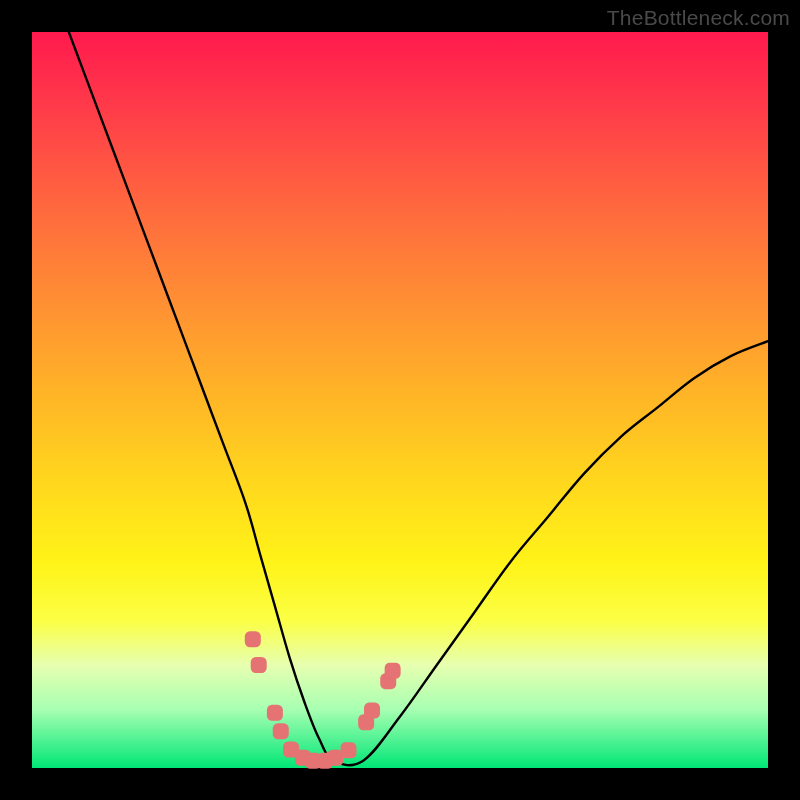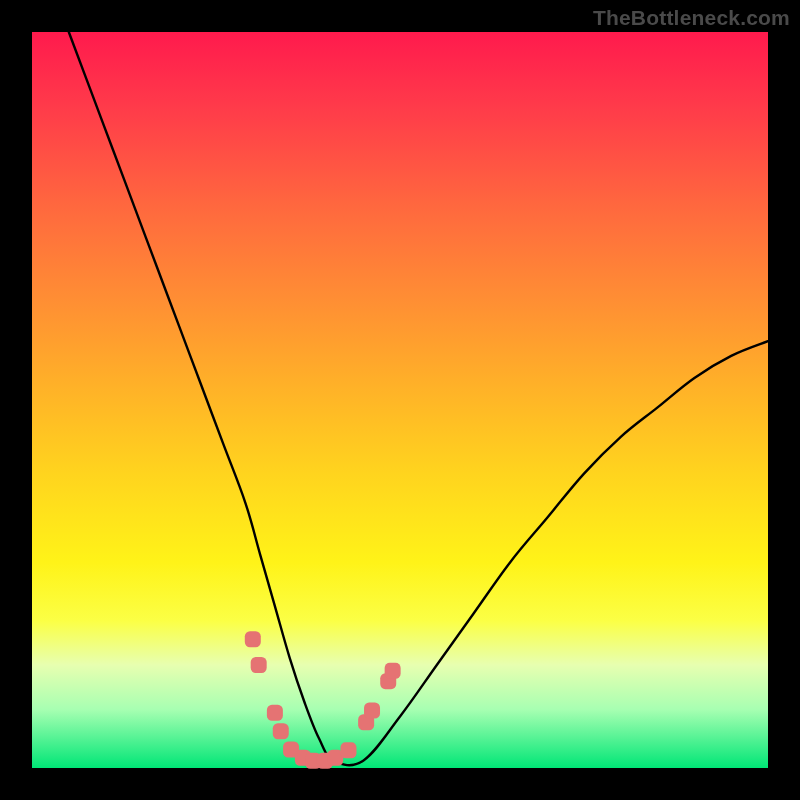--- a/index.html
+++ b/index.html
@@ -37,21 +37,21 @@
       #e7ffb0 86%,
       #a8ffb2 92%,
       #00e676 100%);
   }
   #watermark {
     position: absolute;
     top: 6px;
     right: 10px;
     color: #4a4a4a;
     font-size: 21px;
-    font-weight: 700;
+    font-weight: 400;
     letter-spacing: 0.2px;
     user-select: none;
   }
   svg.curve {
     position: absolute;
     left: 0;
     top: 0;
     width: 736px;
     height: 736px;
     overflow: visible;

